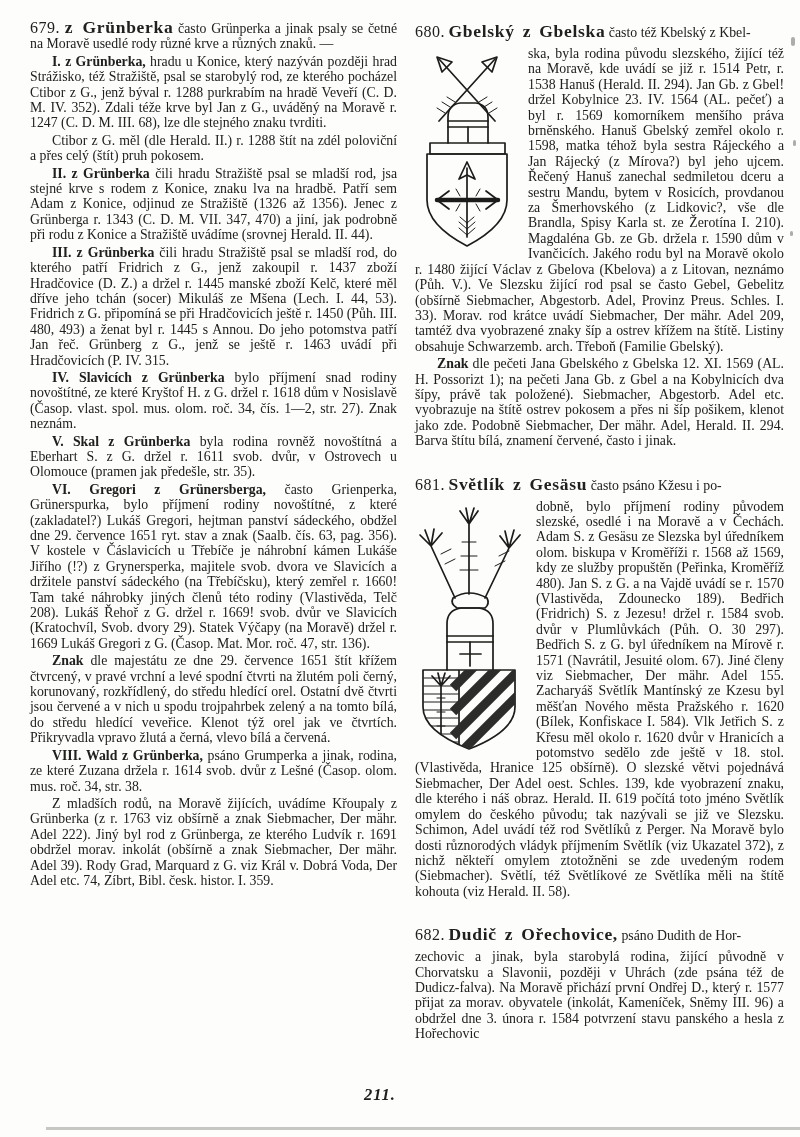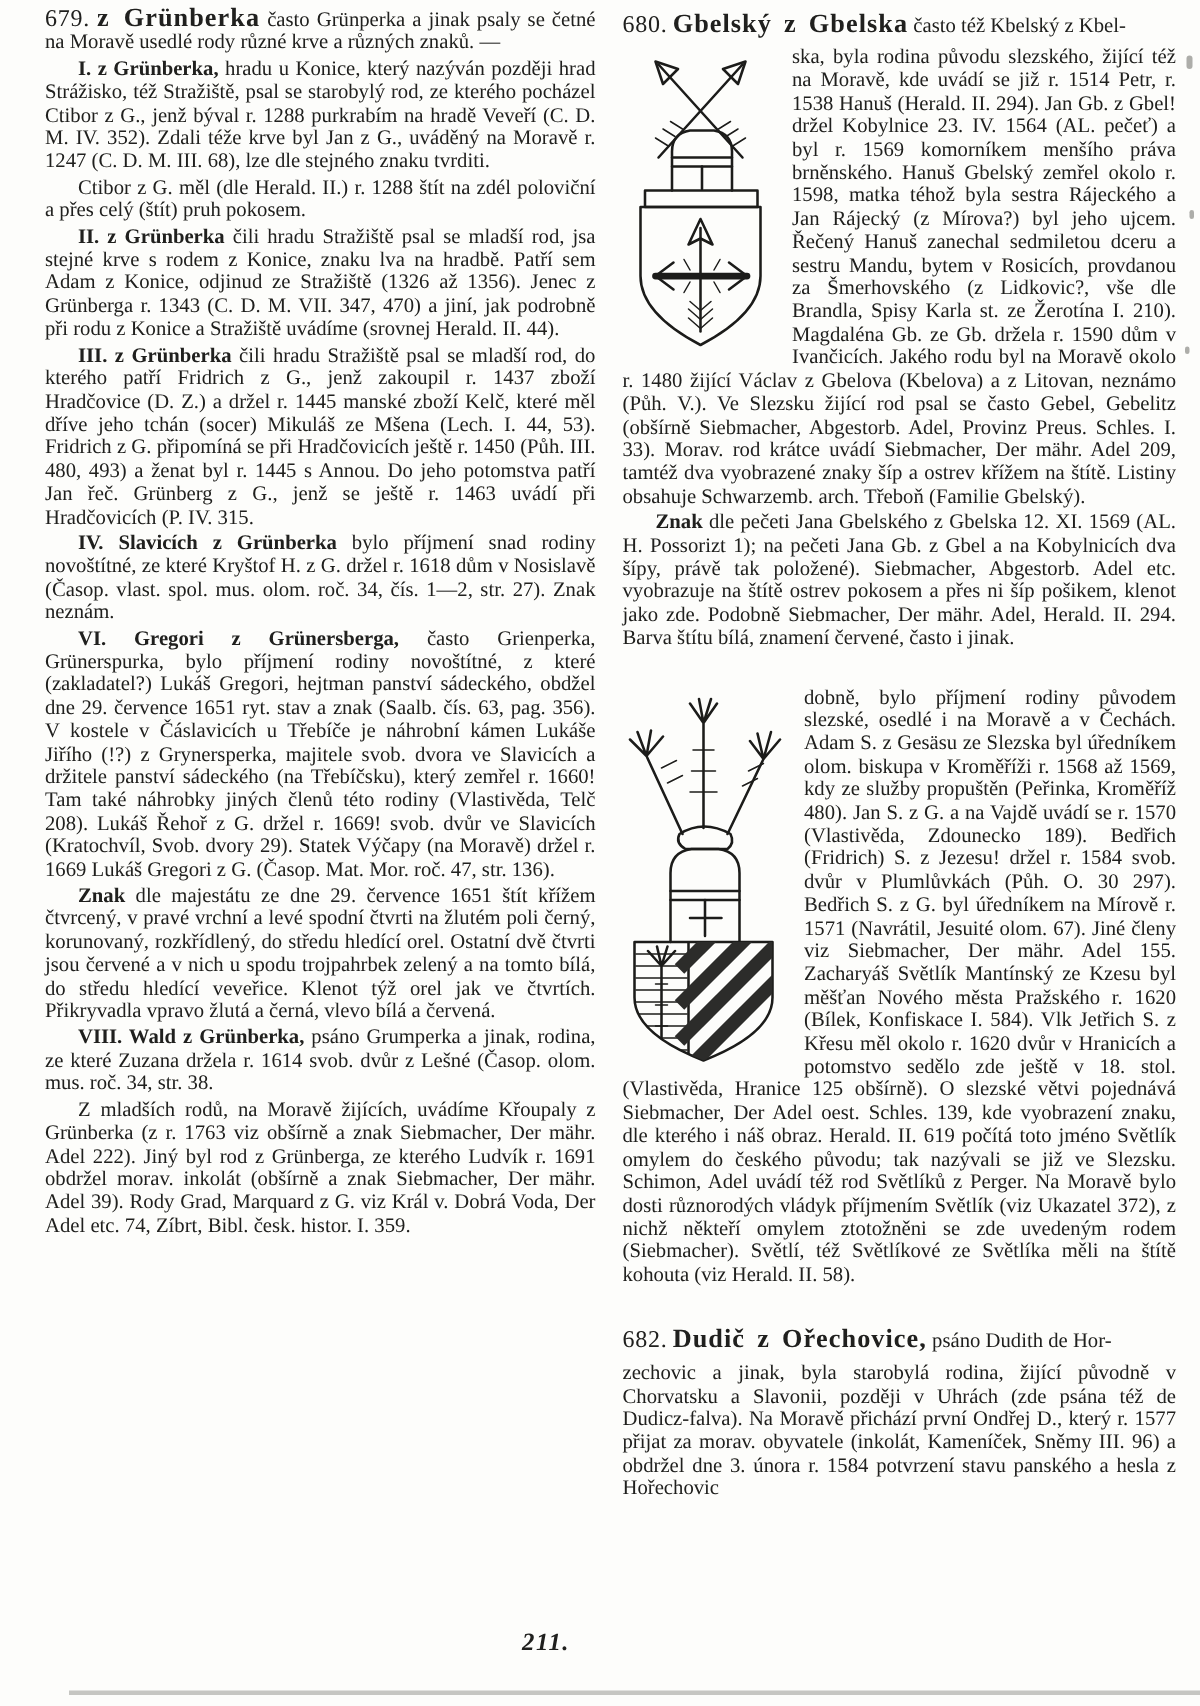--- a/index.html
+++ b/index.html
@@ -5,21 +5,21 @@
   html,body{margin:0;padding:0;}
   body{
     width:800px;height:1137px;
     background:#fdfdfb;
     font-family:"Liberation Serif","DejaVu Serif",serif;
     color:#20201e;
     overflow:hidden;
   }
   .page{position:relative;width:800px;height:1137px;}
   .columns{
-    position:absolute;left:30px;top:4px;
+    position:absolute;left:30px;top:20px;
     display:flex;gap:18px;
   }
   .col{width:367px;}
   .col-right{width:369px;}
   p{
     margin:0 0 2px 0;
     font-size:13.8px;
     line-height:15.4px;
     text-align:justify;
     text-indent:22px;
@@ -49,20 +49,21 @@
   .arms svg{display:block;}
   .ink{stroke:#1c1c1a;fill:none;stroke-width:1.7;stroke-linecap:round;stroke-linejoin:round;}
   .ink-thick{stroke:#1c1c1a;fill:none;stroke-width:4.5;stroke-linecap:round;}
   .ink-thin{stroke:#1c1c1a;fill:none;stroke-width:1;stroke-linecap:round;}
   .band{stroke:#2c2c2a;stroke-width:9;fill:none;}
   .page-number{
     position:absolute;
     top:1085px;left:348px;width:64px;
     font-style:italic;font-weight:bold;
     font-size:16.5px;letter-spacing:1px;
+    text-align:center;
   }
   .bottom-scan-line{
     position:absolute;top:1127px;left:46px;right:0;height:3px;
     background:#c6c6c2;
   }
   .speck{position:absolute;background:#6b6b66;border-radius:2px;opacity:.55;}
 </style>
 </head>
 <body>
 
@@ -73,20 +74,21 @@
       <p class="noindent">
         <span class="entry-num">679.</span>
         <span class="entry-title">z Grünberka</span>
         <span>často Grünperka a jinak psaly se četné na Moravě usedlé rody různé krve a různých znaků. —</span>
       </p>
       <p><span class="lead">I. z Grünberka,</span><span> hradu u Konice, který nazýván později hrad Strážisko, též Stražiště, psal se starobylý rod, ze kterého pocházel Ctibor z G., jenž býval r. 1288 purkrabím na hradě Veveří (C. D. M. IV. 352). Zdali téže krve byl Jan z G., uváděný na Moravě r. 1247 (C. D. M. III. 68), lze dle stejného znaku tvrditi.</span></p>
       <p><span class="lead"></span><span>Ctibor z G. měl (dle Herald. II.) r. 1288 štít na zdél poloviční a přes celý (štít) pruh pokosem.</span></p>
       <p><span class="lead">II. z Grünberka</span><span> čili hradu Stražiště psal se mladší rod, jsa stejné krve s rodem z Konice, znaku lva na hradbě. Patří sem Adam z Konice, odjinud ze Stražiště (1326 až 1356). Jenec z Grünberga r. 1343 (C. D. M. VII. 347, 470) a jiní, jak podrobně při rodu z Konice a Stražiště uvádíme (srovnej Herald. II. 44).</span></p>
       <p><span class="lead">III. z Grünberka</span><span> čili hradu Stražiště psal se mladší rod, do kterého patří Fridrich z G., jenž zakoupil r. 1437 zboží Hradčovice (D. Z.) a držel r. 1445 manské zboží Kelč, které měl dříve jeho tchán (socer) Mikuláš ze Mšena (Lech. I. 44, 53). Fridrich z G. připomíná se při Hradčovicích ještě r. 1450 (Půh. III. 480, 493) a ženat byl r. 1445 s Annou. Do jeho potomstva patří Jan řeč. Grünberg z G., jenž se ještě r. 1463 uvádí při Hradčovicích (P. IV. 315.</span></p>
       <p><span class="lead">IV. Slavicích z Grünberka</span><span> bylo příjmení snad rodiny novoštítné, ze které Kryštof H. z G. držel r. 1618 dům v Nosislavě (Časop. vlast. spol. mus. olom. roč. 34, čís. 1—2, str. 27). Znak neznám.</span></p>
+      <p><span class="lead">V. Skal z Grünberka</span><span> byla rodina rovněž novoštítná a Eberhart S. z G. držel r. 1611 svob. dvůr, v Ostrovech u Olomouce (pramen jak předešle, str. 35).</span></p>
       <p><span class="lead">VI. Gregori z Grünersberga,</span><span> často Grienperka, Grünerspurka, bylo příjmení rodiny novoštítné, z které (zakladatel?) Lukáš Gregori, hejtman panství sádeckého, obdžel dne 29. července 1651 ryt. stav a znak (Saalb. čís. 63, pag. 356). V kostele v Čáslavicích u Třebíče je náhrobní kámen Lukáše Jiřího (!?) z Grynersperka, majitele svob. dvora ve Slavicích a držitele panství sádeckého (na Třebíčsku), který zemřel r. 1660! Tam také náhrobky jiných členů této rodiny (Vlastivěda, Telč 208). Lukáš Řehoř z G. držel r. 1669! svob. dvůr ve Slavicích (Kratochvíl, Svob. dvory 29). Statek Výčapy (na Moravě) držel r. 1669 Lukáš Gregori z G. (Časop. Mat. Mor. roč. 47, str. 136).</span></p>
       <p><span class="lead">Znak</span><span> dle majestátu ze dne 29. července 1651 štít křížem čtvrcený, v pravé vrchní a levé spodní čtvrti na žlutém poli černý, korunovaný, rozkřídlený, do středu hledící orel. Ostatní dvě čtvrti jsou červené a v nich u spodu trojpahrbek zelený a na tomto bílá, do středu hledící veveřice. Klenot týž orel jak ve čtvrtích. Přikryvadla vpravo žlutá a černá, vlevo bílá a červená.</span></p>
       <p><span class="lead">VIII. Wald z Grünberka,</span><span> psáno Grumperka a jinak, rodina, ze které Zuzana držela r. 1614 svob. dvůr z Lešné (Časop. olom. mus. roč. 34, str. 38.</span></p>
       <p><span class="lead"></span><span>Z mladších rodů, na Moravě žijících, uvádíme Křoupaly z Grünberka (z r. 1763 viz obšírně a znak Siebmacher, Der mähr. Adel 222). Jiný byl rod z Grünberga, ze kterého Ludvík r. 1691 obdržel morav. inkolát (obšírně a znak Siebmacher, Der mähr. Adel 39). Rody Grad, Marquard z G. viz Král v. Dobrá Voda, Der Adel etc. 74, Zíbrt, Bibl. česk. histor. I. 359.</span></p>
     </div>
 
     <div class="col col-right">
 
       <div>
         <div class="entry-head">
@@ -121,20 +123,25 @@
                 <path class="ink-thin" d="M52,186 L44,179 M52,180 L44,173 M52,174 L45,168 M52,186 L60,179 M52,180 L60,173 M52,174 L59,168"></path>
               </g>
             </svg>
           </span>
           <p class="noindent">ska, byla rodina původu slezského, žijící též na Moravě, kde uvádí se již r. 1514 Petr, r. 1538 Hanuš (Herald. II. 294). Jan Gb. z Gbel! držel Kobylnice 23. IV. 1564 (AL. pečeť) a byl r. 1569 komorníkem menšího práva brněnského. Hanuš Gbelský zemřel okolo r. 1598, matka téhož byla sestra Rájeckého a Jan Rájecký (z Mírova?) byl jeho ujcem. Řečený Hanuš zanechal sedmiletou dceru a sestru Mandu, bytem v Rosicích, provdanou za Šmerhovského (z Lidkovic?, vše dle Brandla, Spisy Karla st. ze Žerotína I. 210). Magdaléna Gb. ze Gb. držela r. 1590 dům v Ivančicích. Jakého rodu byl na Moravě okolo r. 1480 žijící Václav z Gbelova (Kbelova) a z Litovan, neznámo (Půh. V.). Ve Slezsku žijící rod psal se často Gebel, Gebelitz (obšírně Siebmacher, Abgestorb. Adel, Provinz Preus. Schles. I. 33). Morav. rod krátce uvádí Siebmacher, Der mähr. Adel 209, tamtéž dva vyobrazené znaky šíp a ostrev křížem na štítě. Listiny obsahuje Schwarzemb. arch. Třeboň (Familie Gbelský).</p>
           <p><span class="lead">Znak</span><span> dle pečeti Jana Gbelského z Gbelska 12. XI. 1569 (AL. H. Possorizt 1); na pečeti Jana Gb. z Gbel a na Kobylnicích dva šípy, právě tak položené). Siebmacher, Abgestorb. Adel etc. vyobrazuje na štítě ostrev pokosem a přes ni šíp pošikem, klenot jako zde. Podobně Siebmacher, Der mähr. Adel, Herald. II. 294. Barva štítu bílá, znamení červené, často i jinak.</span></p>
         </div>
       </div>
 
       <div class="entry-gap">
+        <div class="entry-head">
+          <span class="entry-num">681.</span>
+          <span class="entry-title">Světlík z Gesäsu</span>
+          <span>často psáno Kžesu i po-</span>
+        </div>
         <div>
           <span class="arms" role="img" aria-label="coat of arms: shield with diagonal bends and mace, great helm with three plumed stalks as crest">
             <svg width="112" height="250" viewBox="0 0 112 250">
               <defs>
                 <clipPath id="shield681">
                     <path d="M8,168 L100,168 L100,205 Q100,229 54,247 Q8,229 8,205 Z"></path>
                   </clipPath>
               </defs>
               <g>
                 <path class="ink" d="M40,96 L16,44 M16,44 L5,33 M16,44 L10,28 M16,44 L19,27 M16,44 L27,31"></path>

